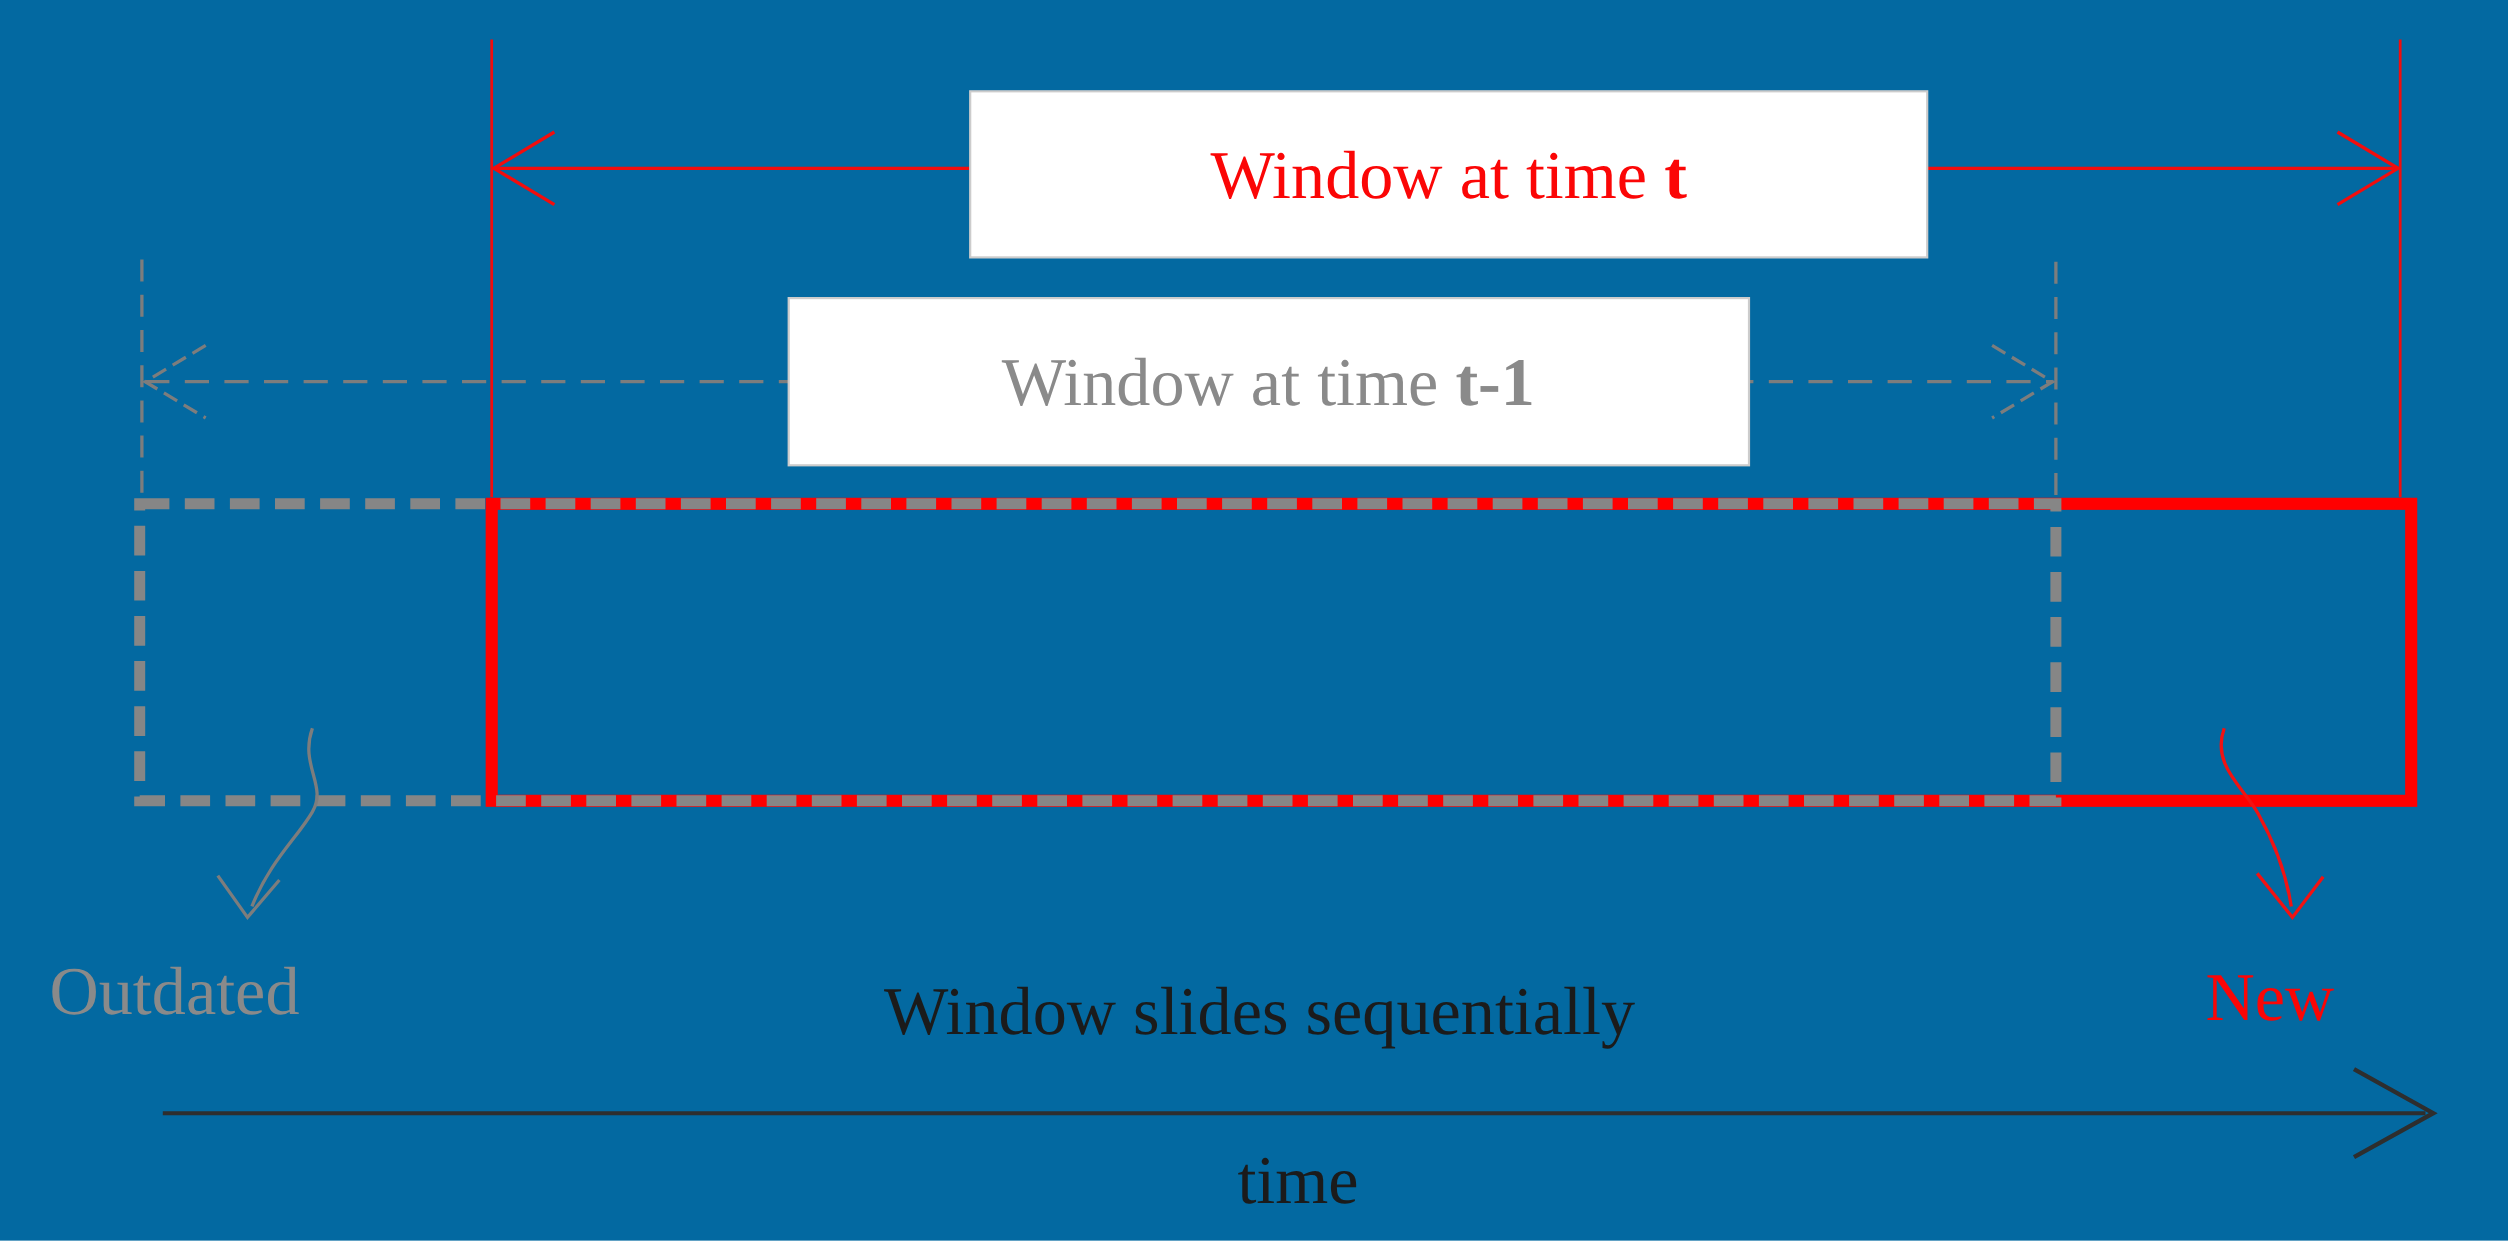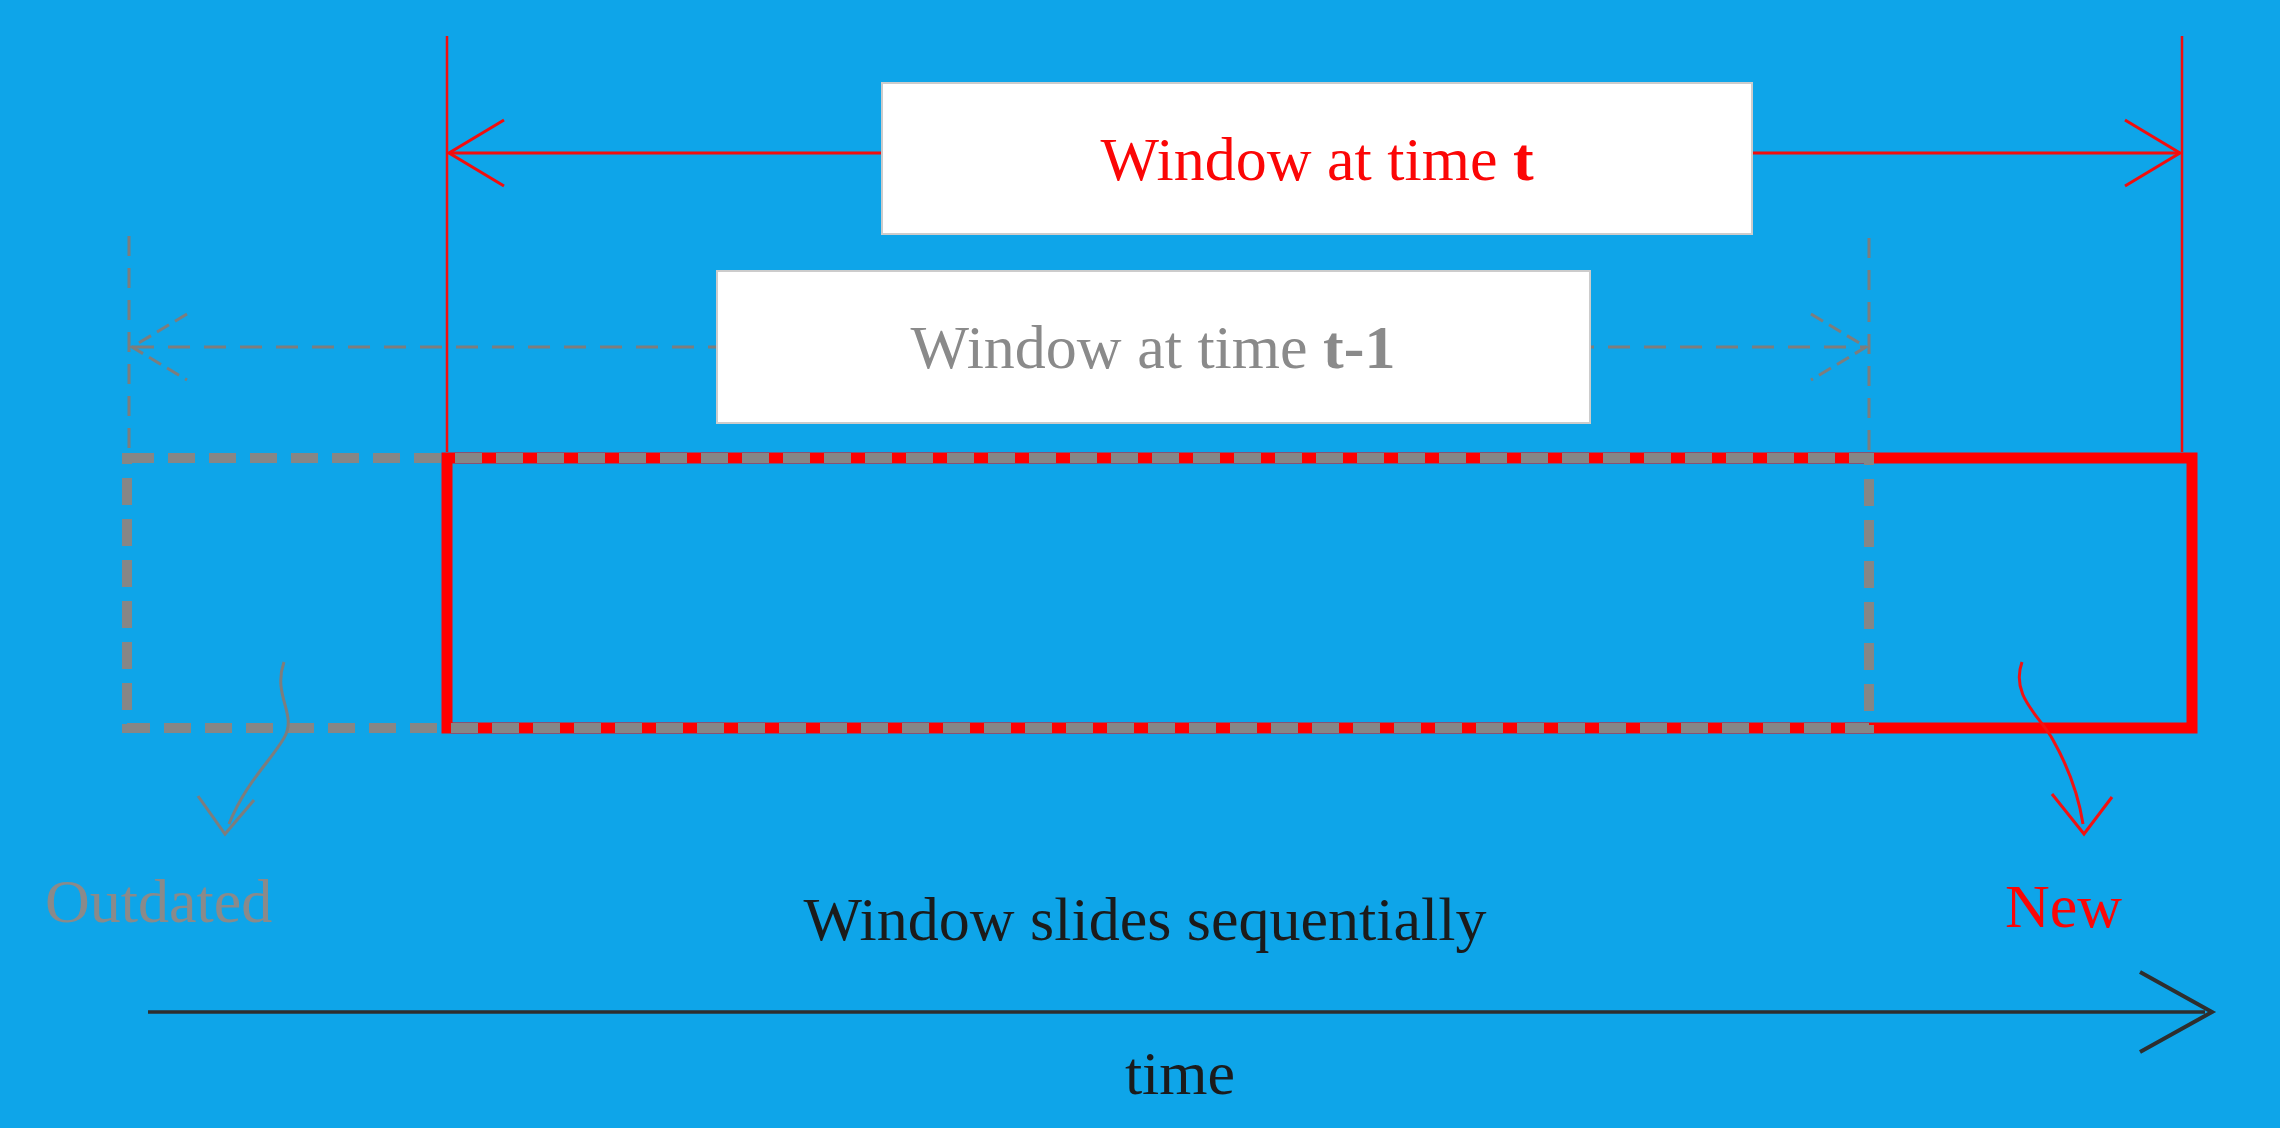--- a/index.html
+++ b/index.html
@@ -4,21 +4,21 @@
 <style>
   html, body {
     margin: 0;
     padding: 0;
     background: #ffffff;
   }
   #canvas {
     position: relative;
     width: 2280px;
     height: 1128px;
-    background: #0ea5e9;
+    background: #0369a1;
     overflow: hidden;
   }
   svg text {
     font-family: "Liberation Serif", "DejaVu Serif", serif;
   }
   .serif-red   { fill: #fb0606; }
   .serif-gray  { fill: #8a8a8a; }
   .serif-dark  { fill: #1b1b1b; }
   .em-bold     { font-weight: bold; }
 </style>

